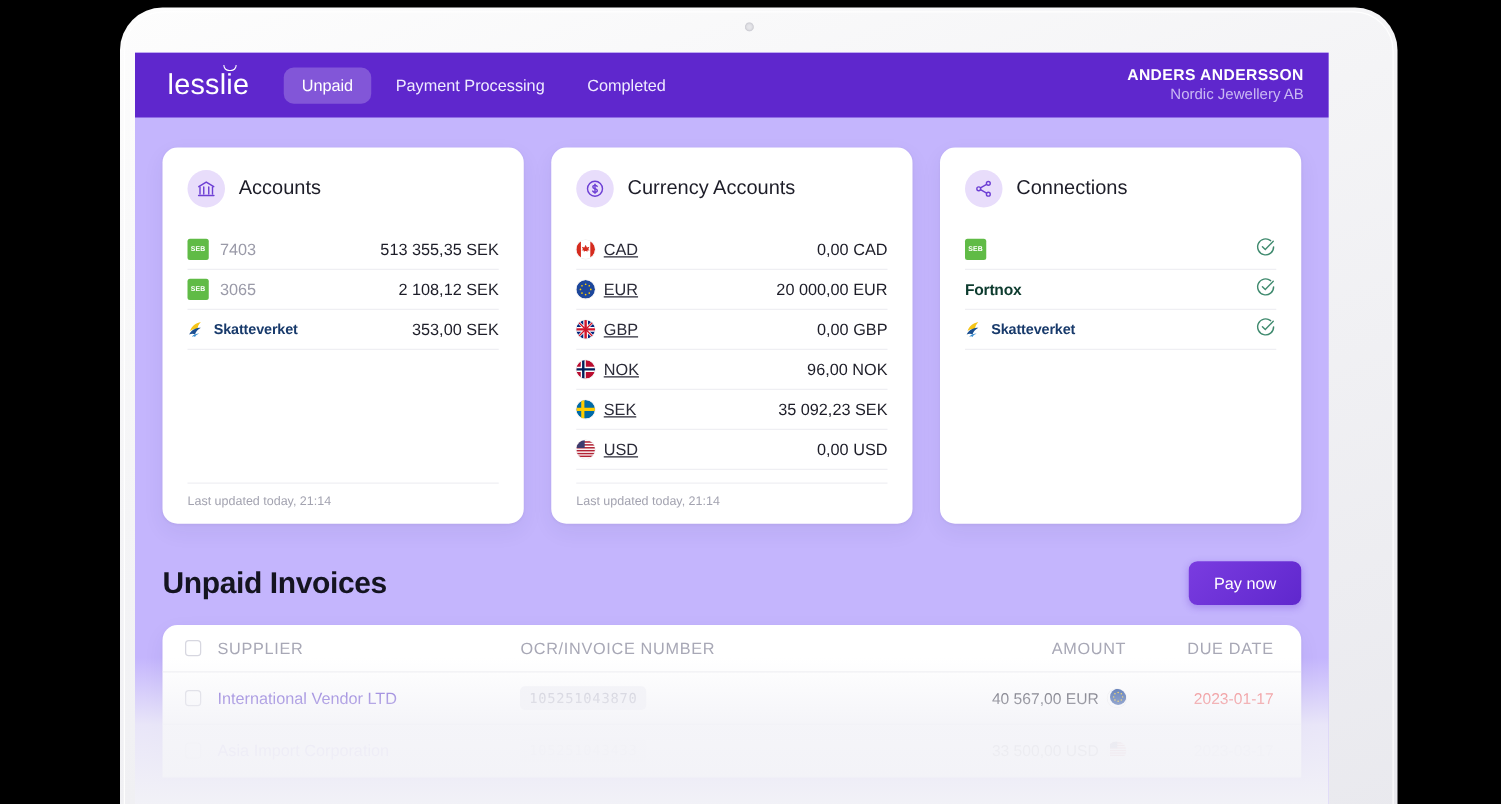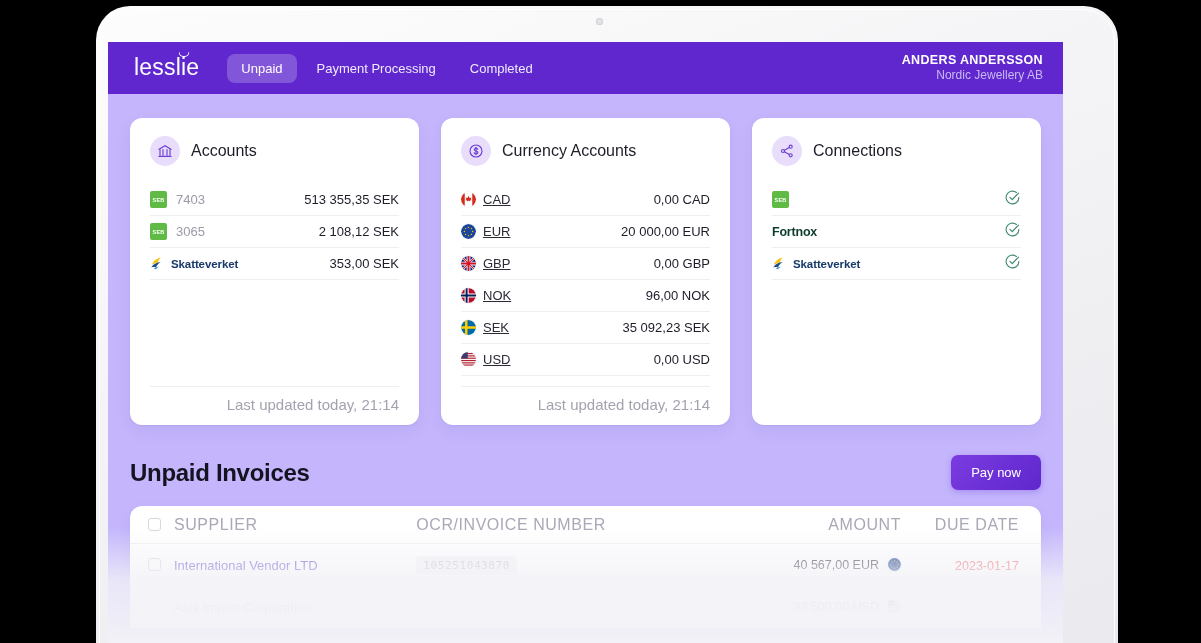--- a/index.html
+++ b/index.html
@@ -200,23 +200,22 @@
     border-radius: 50%;
     flex: none;
     overflow: hidden;
     position: relative;
     box-shadow: 0 0 0 .5px rgba(0,0,0,.08);
   }
 
   .card-foot {
     margin-top: auto;
     padding-top: 10px;
-    font-size: 15px;
+    font-size: 10px;
     color: #a3a3b0;
-    text-align: right;
   }
   .card-foot-line {
     border-top: 1px solid #efeff3;
     padding-top: 9px;
   }
 
   
   .conn-row {
     display: flex;
     align-items: center;
@@ -269,21 +268,21 @@
     border-bottom: 1px solid #f4f4f8;
   }
   .c-check { width: 44px; padding-left: 18px; flex: none; }
   .c-supplier { flex: 1 1 0; }
   .c-ocr { flex: 1 1 0; }
   .c-amount { flex: 1 1 0; text-align: right; padding-right: 10px;
               display:flex; justify-content:flex-end; align-items:center; gap:7px; }
   .c-due { width: 130px; flex: none; text-align: right; padding-right: 22px; }
 
   .th {
-    font-size: 16px;
+    font-size: 13px;
     color: #a8a8b6;
     letter-spacing: .55px;
     text-transform: uppercase;
   }
   .checkbox {
     width: 13px; height: 13px;
     border: 1.3px solid #d7d7e0;
     border-radius: 3px;
     background: #fff;
     cursor: pointer;

